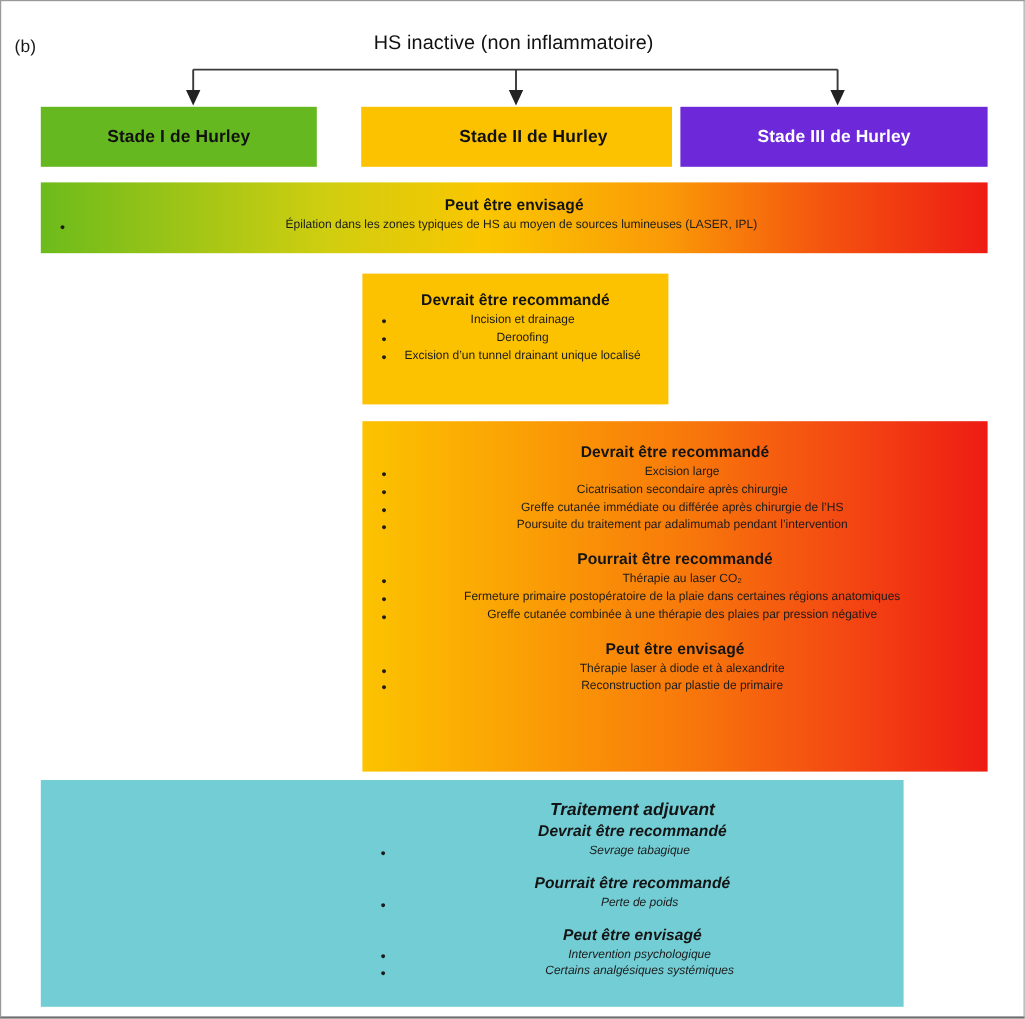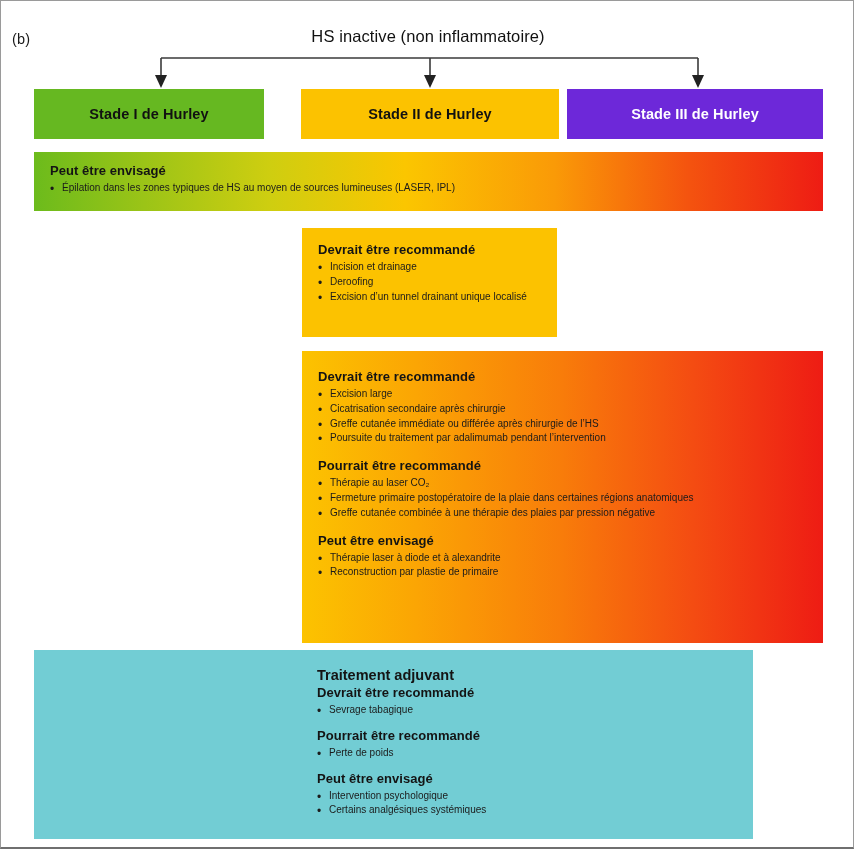--- a/index.html
+++ b/index.html
@@ -61,31 +61,32 @@
     top: 88px;
     height: 50px;
     display: flex;
     align-items: center;
     justify-content: center;
     font-size: 14.5px;
     font-weight: bold;
     letter-spacing: 0.1px;
   }
   .stage-1 { left: 33px;  width: 230px; background: #66b821; color: #111111; }
-  .stage-2 { left: 300px; width: 258px; background: #fcc200; color: #111111; }
+  .stage-2 { left: 300px; width: 231px; background: #fcc200; color: #111111; padding-left: 28px; }
   .stage-3 { left: 566px; width: 256px; background: #6d28d9; color: #ffffff; }
 
   
   .block {
     position: absolute;
     box-sizing: border-box;
     color: #1b1b1b;
   }
   .block-inner {
     padding: 14px 16px 12px 16px;
+    text-align: center;
   }
   .sec { margin-bottom: 0; }
   .sec + .sec { margin-top: 13px; }
   .sec-title {
     font-size: 13px;
     font-weight: bold;
     color: #141414;
     margin-bottom: 3px;
     letter-spacing: 0.05px;
   }
@@ -139,20 +140,21 @@
       #fcc300 0%, #fba504 22%, #f87c0a 50%, #f44c12 75%, #ee1c14 100%);
   }
   #block-stage3 .block-inner { padding: 18px 16px 12px 16px; }
 
   #block-adjuvant {
     left: 33px;
     top: 649px;
     width: 719px;
     height: 189px;
     background: #72cdd4;
+    font-style: italic;
   }
   #block-adjuvant .block-inner { padding: 17px 16px 12px 283px; }
   #block-adjuvant .adjuvant-title {
     font-size: 14.5px;
     font-weight: bold;
     color: #141414;
     margin-bottom: 2px;
   }
   #block-adjuvant .sec + .sec { margin-top: 11px; }
 </style>

